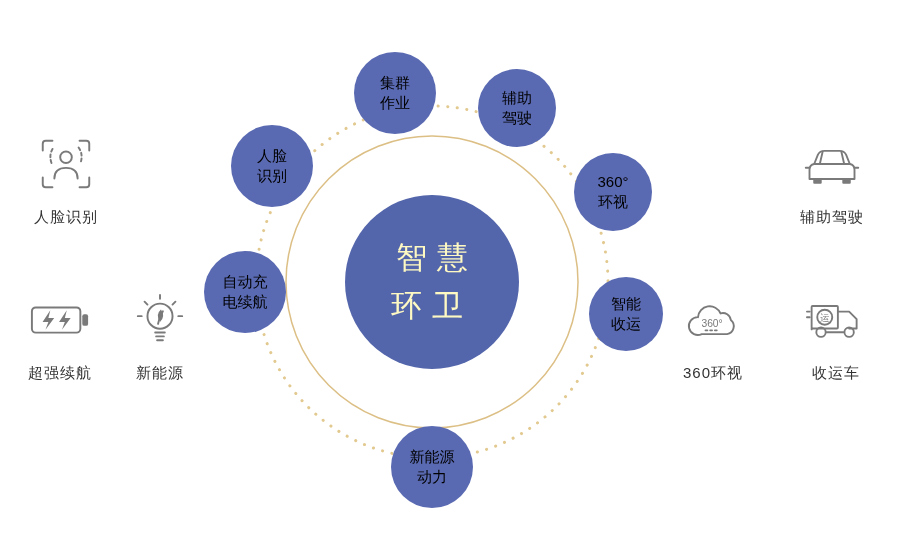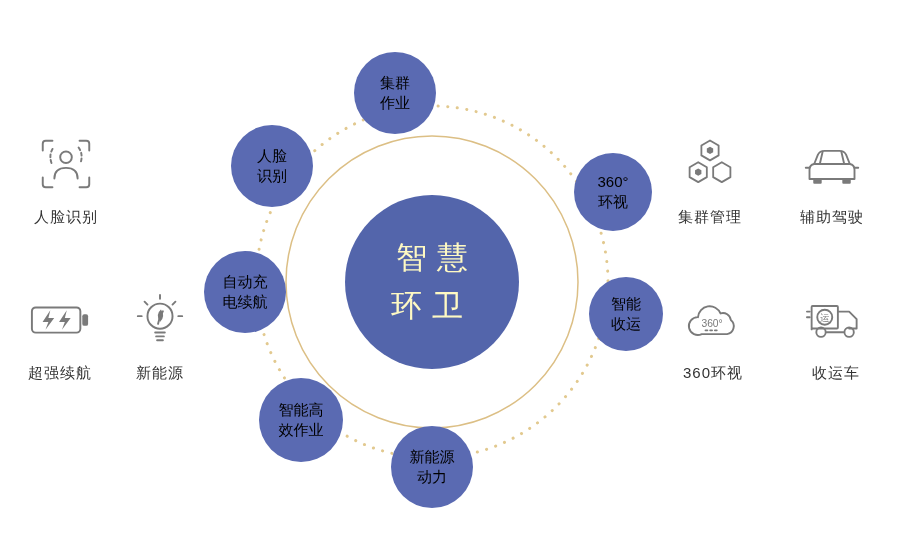--- a/index.html
+++ b/index.html
@@ -98,28 +98,28 @@
     <circle cx="432" cy="282" r="176" fill="none" stroke="#e2c98f" stroke-width="3" stroke-linecap="round" stroke-dasharray="0.1 9.5"></circle>
   </svg>
 
   <div class="center-circle">
     <span>智慧
 环卫</span>
   </div>
 
   <div class="satellite" style="left:354px; top:52px;  width:82px; height:82px;">集群
 作业</div>
+  <div class="satellite" style="left:478px; top:69px;  width:78px; height:78px;">辅助
+驾驶</div>
   <div class="satellite" style="left:574px; top:153px; width:78px; height:78px;">360°
 环视</div>
   <div class="satellite" style="left:589px; top:277px; width:74px; height:74px;">智能
 收运</div>
   <div class="satellite" style="left:391px; top:426px; width:82px; height:82px;">新能源
 动力</div>
-  <div class="satellite" style="left:259px; top:378px; width:84px; height:84px;">智能高
-效作业</div>
   <div class="satellite" style="left:204px; top:251px; width:82px; height:82px;">自动充
 电续航</div>
   <div class="satellite" style="left:231px; top:125px; width:82px; height:82px;">人脸
 识别</div>
 
   <div class="feature" style="left:0px; top:132px;padding-left:28px;">
     <div class="feature-icon">
       <svg width="62" height="62" viewBox="0 0 64 64">
         <path d="M8 18 V11 Q8 8 11 8 H18 M46 8 H53 Q56 8 56 11 V18 M56 46 V53 Q56 56 53 56 H46 M18 56 H11 Q8 56 8 53 V46"></path>
         <circle cx="32" cy="25" r="6"></circle>
@@ -150,32 +150,20 @@
         <circle cx="28" cy="26" r="13"></circle>
         <path d="M23 43 h10 M24 47 h8 M25 51 h6"></path>
         <path class="fillpart" d="M28 32 Q23 24 29 19 Q34 26 28 32 Z"></path>
         <path d="M26 34 Q27 27 31 21"></path>
         <path d="M28 4 v4 M12 11 l3 3 M44 11 l-3 3 M5 26 h4 M47 26 h4"></path>
       </svg>
     </div>
     <div class="feature-label">新能源</div>
   </div>
 
-  <div class="feature" style="left:658px; top:132px;">
-    <div class="feature-icon">
-      <svg width="58" height="54" viewBox="0 0 64 58">
-        <polygon points="32,3 41.5,8.5 41.5,19.5 32,25 22.5,19.5 22.5,8.5"></polygon>
-        <polygon points="19,27 28.5,32.5 28.5,43.5 19,49 9.5,43.5 9.5,32.5"></polygon>
-        <polygon points="45,27 54.5,32.5 54.5,43.5 45,49 35.5,43.5 35.5,32.5"></polygon>
-        <polygon class="fillpart" points="32,10 35.5,12 35.5,16 32,18 28.5,16 28.5,12"></polygon>
-        <polygon class="fillpart" points="19,34 22.5,36 22.5,40 19,42 15.5,40 15.5,36"></polygon>
-      </svg>
-    </div>
-    <div class="feature-label">集群管理</div>
-  </div>
 
   <div class="feature" style="left:780px; top:132px;align-items:center;">
     <div class="feature-icon">
       <svg width="60" height="46" viewBox="0 0 64 48">
         <path d="M8 40 V30 Q8 25 13 24 L17 14 Q19 10 24 10 H40 Q45 10 47 14 L51 24 Q56 25 56 30 V40 H8 Z"></path>
         <path d="M13 24 H51"></path>
         <path d="M22 11 L19 24 M42 11 L45 24"></path>
         <rect class="fillpart" x="12" y="40" width="9" height="5" rx="1"></rect>
         <rect class="fillpart" x="43" y="40" width="9" height="5" rx="1"></rect>
         <path d="M8 28 H4 M56 28 h4"></path>

